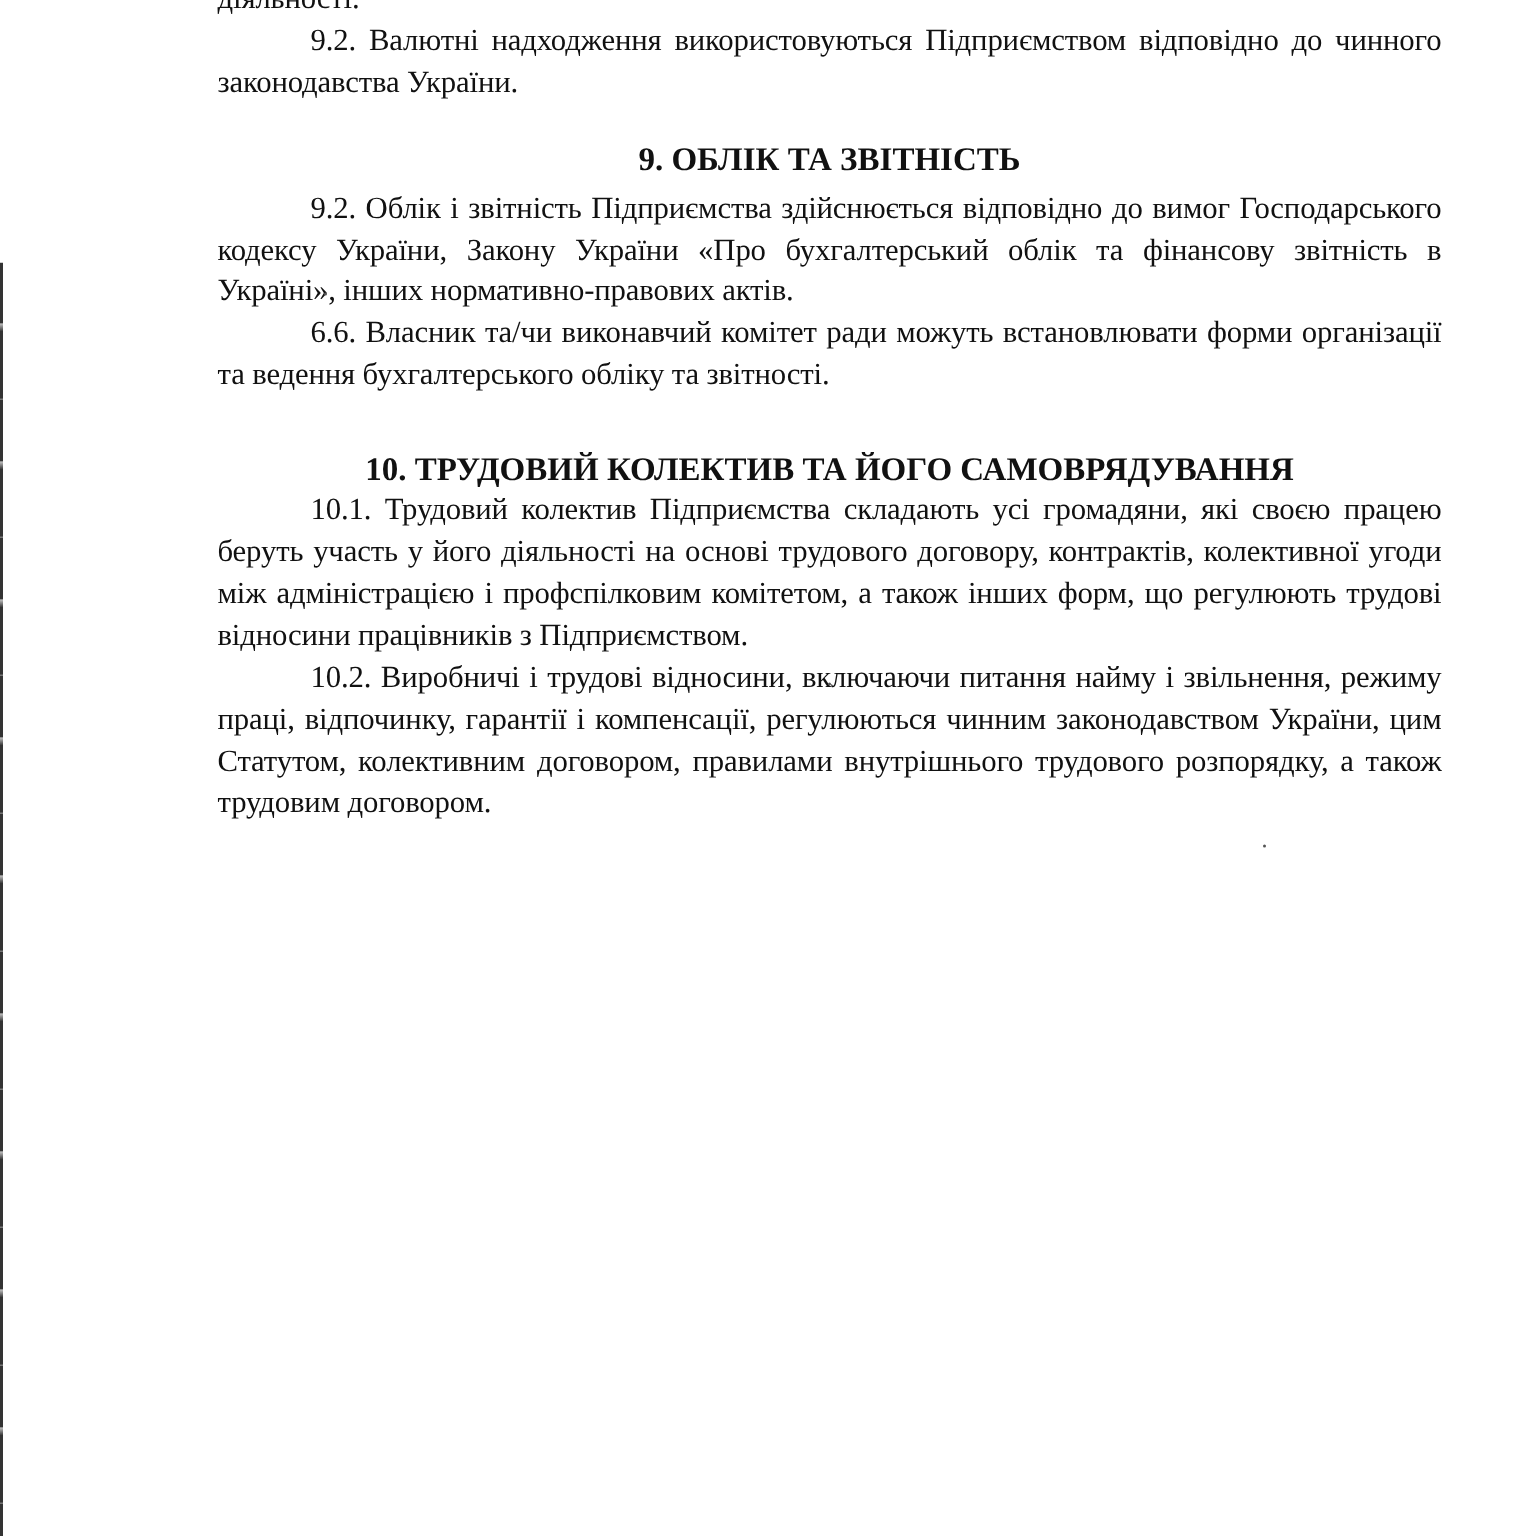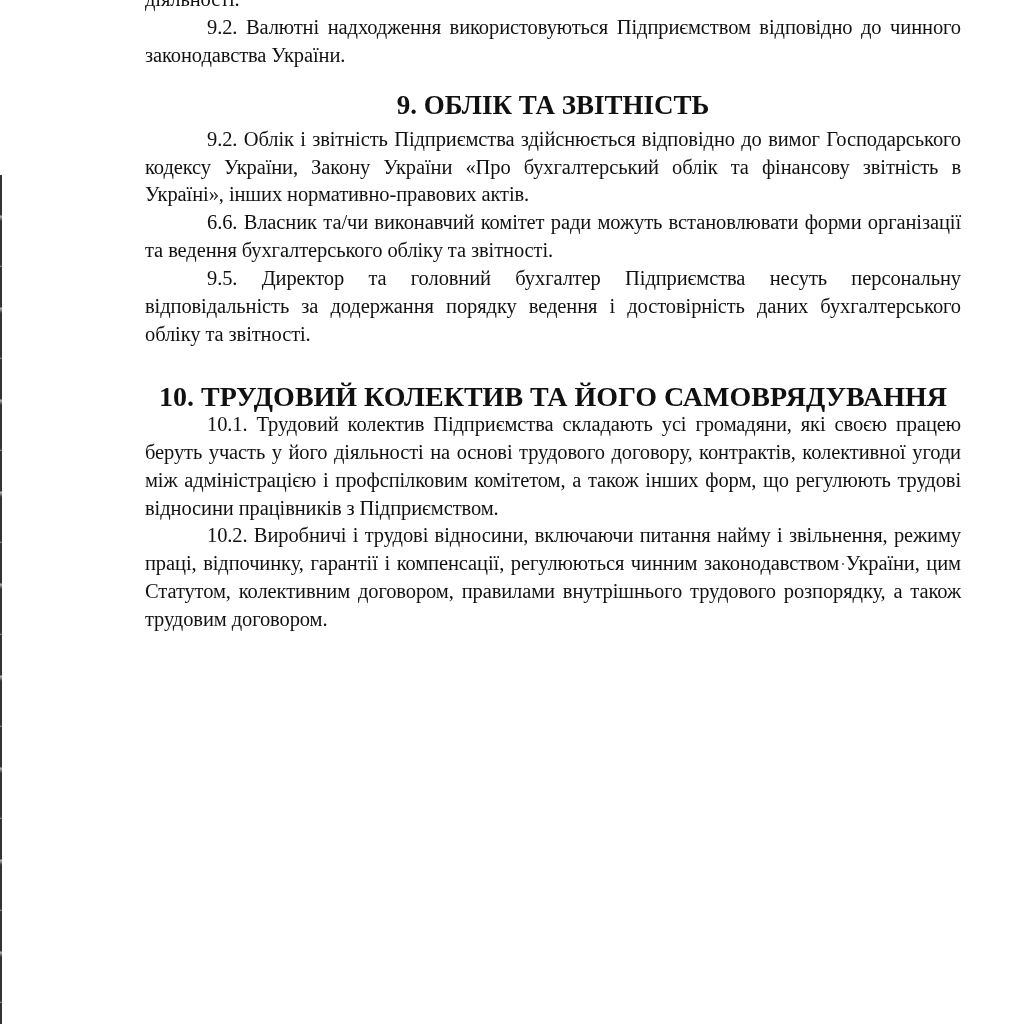--- a/index.html
+++ b/index.html
@@ -15,40 +15,39 @@
   .page {
     position: absolute; left: 145px; top: -14px; width: 816px;
     font-size: 20.5px; line-height: 27.9px;
   }
   .p {
     margin: 0; text-align: justify; text-align-last: left;
     text-indent: 62px; letter-spacing: -0.1px;
   }
   .p.noindent { text-indent: 0; }
   .heading {
-    margin: 0; text-align: center; font-weight: bold; font-size: 27px;
+    margin: 0; text-align: center; font-weight: bold; font-size: 22px;
   }
   .h9 { padding-top: 22px; padding-bottom: 6px; }
-  .h10 { padding-top: 34px; padding-bottom: 0; font-size: 28px; }
+  .h10 { padding-top: 34px; padding-bottom: 0; font-size: 22px; }
   .dot { position: absolute; width: 2px; height: 2px; background: #555; border-radius: 1px; }
 </style>
 </head>
 <body>
 
 <div class="scan-edge"></div>
 
 <div class="page">
   <p class="p noindent">діяльності.</p>
 
   <p class="p">9.2. Валютні надходження використовуються Підприємством відповідно до чинного законодавства України.</p>
 
   <h2 class="heading h9">9. ОБЛІК ТА ЗВІТНІСТЬ</h2>
   <p class="p">9.2. Облік і звітність Підприємства здійснюється відповідно до вимог Господарського кодексу України, Закону України «Про бухгалтерський облік та фінансову звітність в Україні», інших нормативно-правових актів.</p>
   <p class="p">6.6. Власник та/чи виконавчий комітет ради можуть встановлювати форми організації та ведення бухгалтерського обліку та звітності.</p>
-  <p class="p">9.5. Директор та головний бухгалтер Підприємства несуть персональну відповідальність за додержання порядку ведення і достовірність даних бухгалтерського обліку та звітності.</p>
 
   <h2 class="heading h10">10. ТРУДОВИЙ КОЛЕКТИВ ТА ЙОГО САМОВРЯДУВАННЯ</h2>
   <p class="p">10.1. Трудовий колектив Підприємства складають усі громадяни, які своєю працею беруть участь у його діяльності на основі трудового договору, контрактів, колективної угоди між адміністрацією і профспілковим комітетом, а також інших форм, що регулюють трудові відносини працівників з Підприємством.</p>
   <p class="p">10.2. Виробничі і трудові відносини, включаючи питання найму і звільнення, режиму праці, відпочинку, гарантії і компенсації, регулюються чинним законодавством України, цим Статутом, колективним договором, правилами внутрішнього трудового розпорядку, а також трудовим договором.</p>
 </div>
 
 <span class="dot" style="left:552px; top:455px;"></span>
 <span class="dot" style="left:216px; top:195px;"></span>
 <span class="dot" style="left:842px; top:563px;"></span>
 

